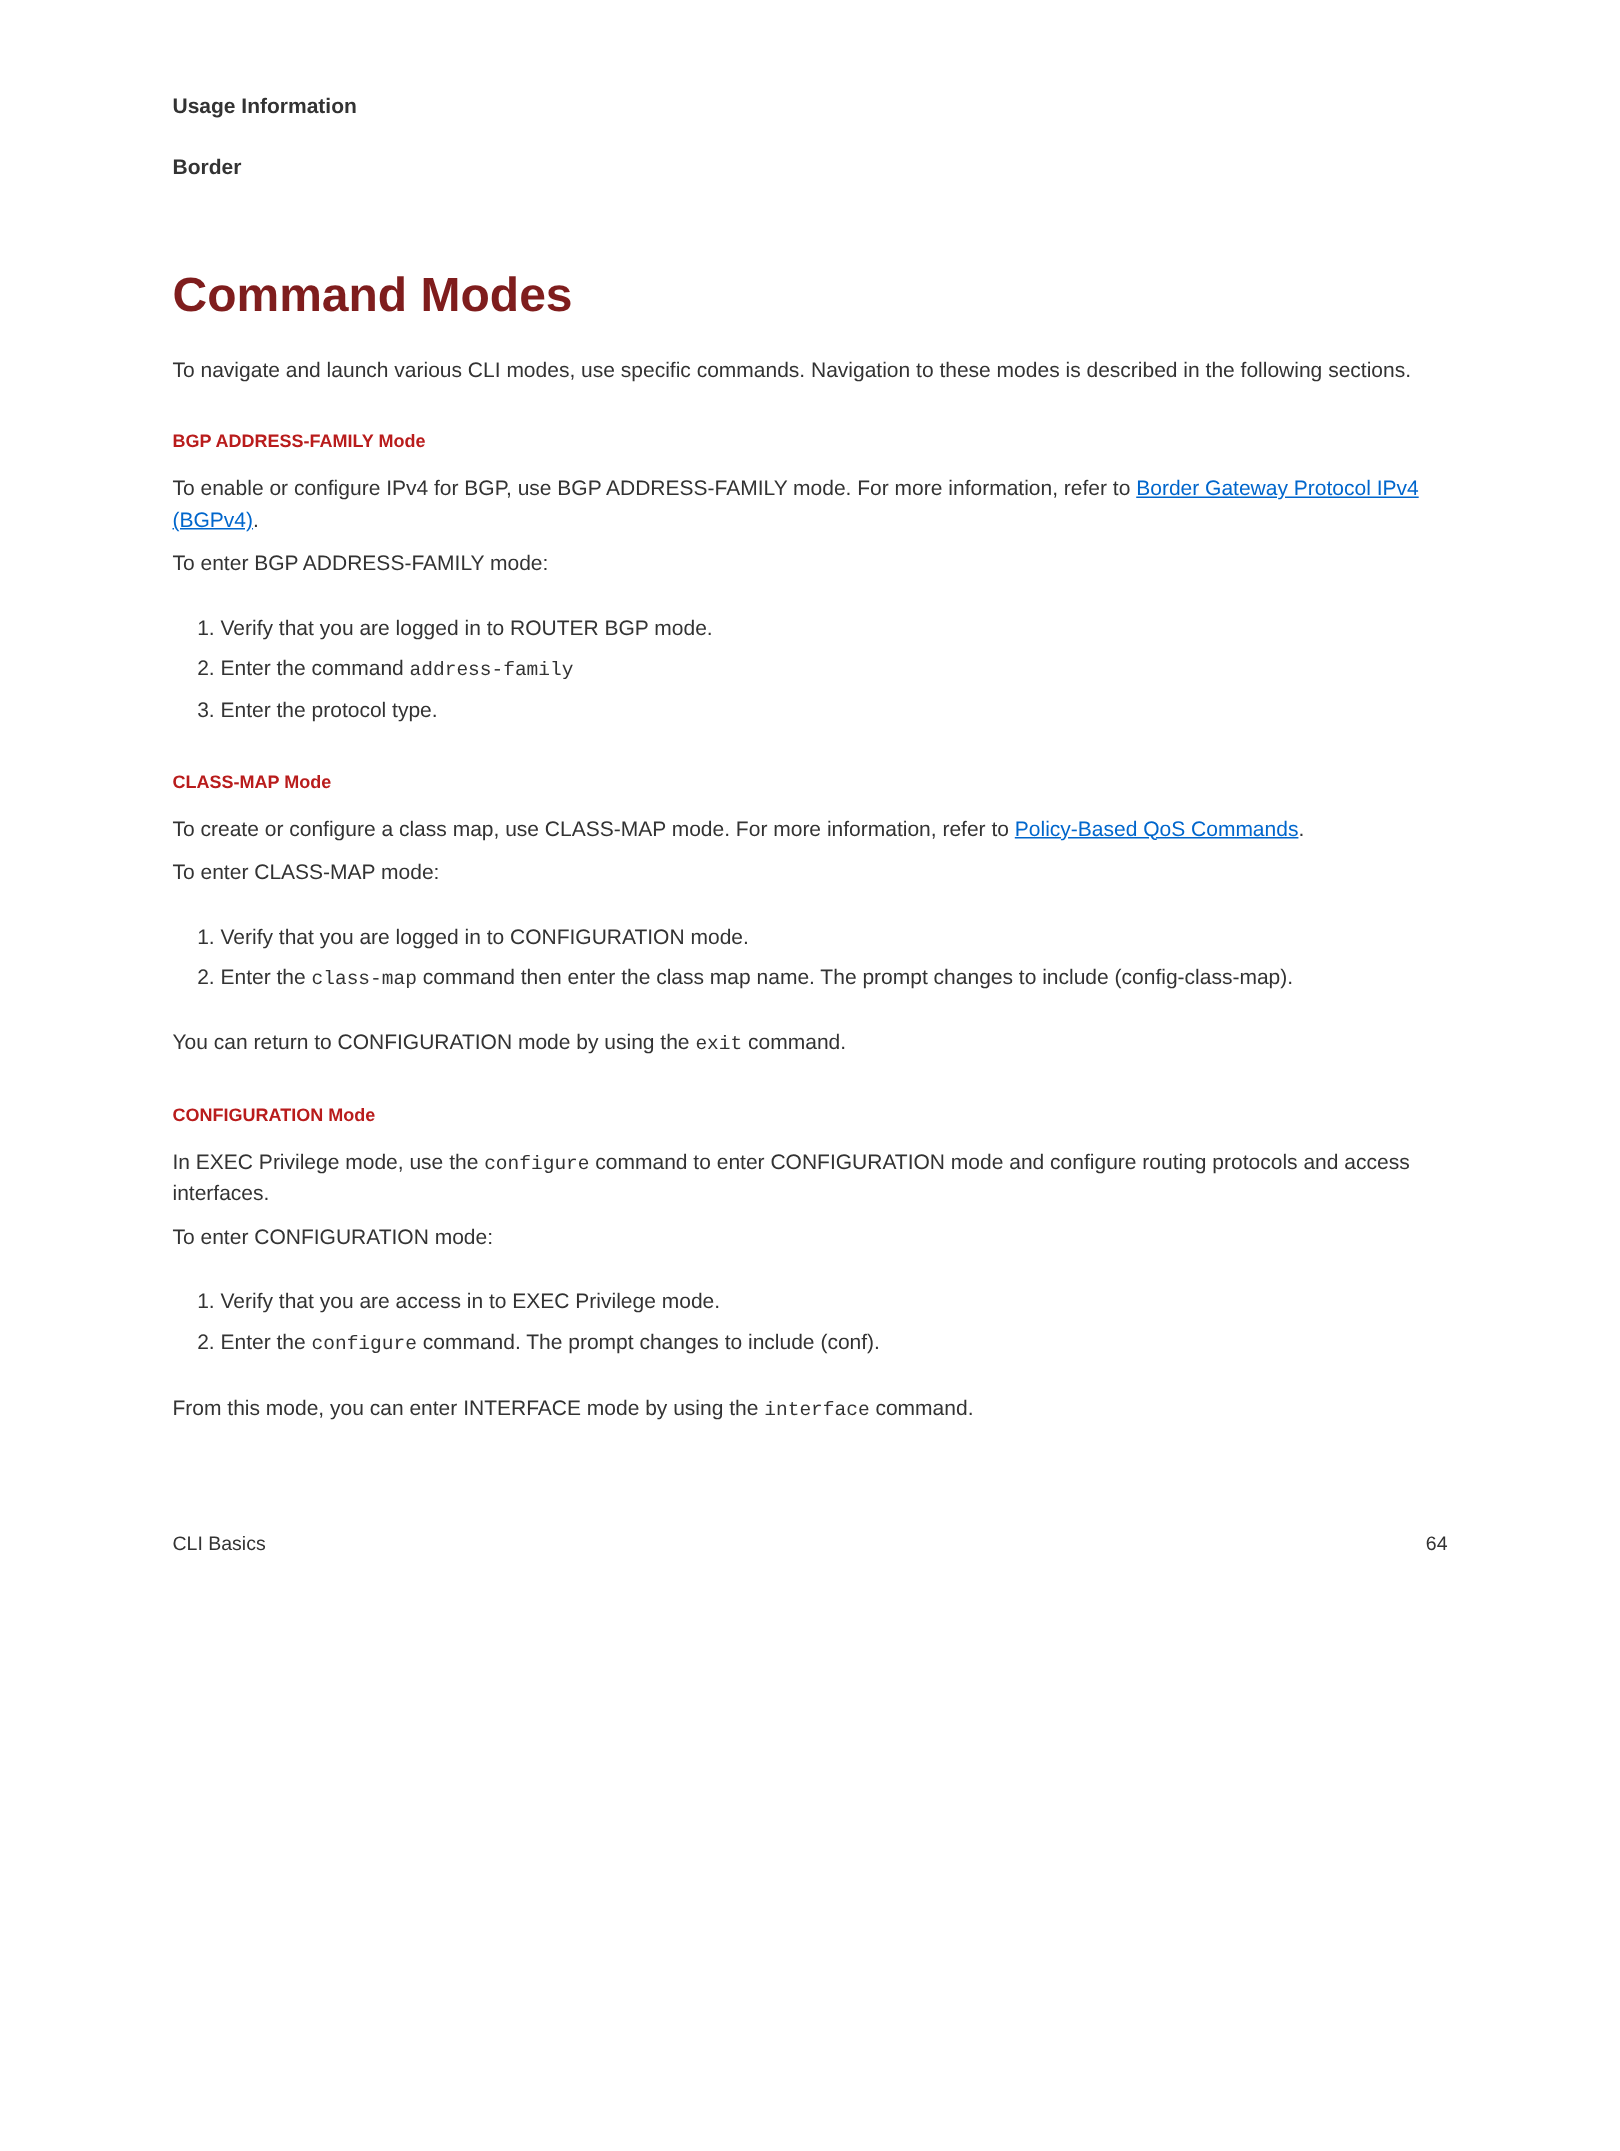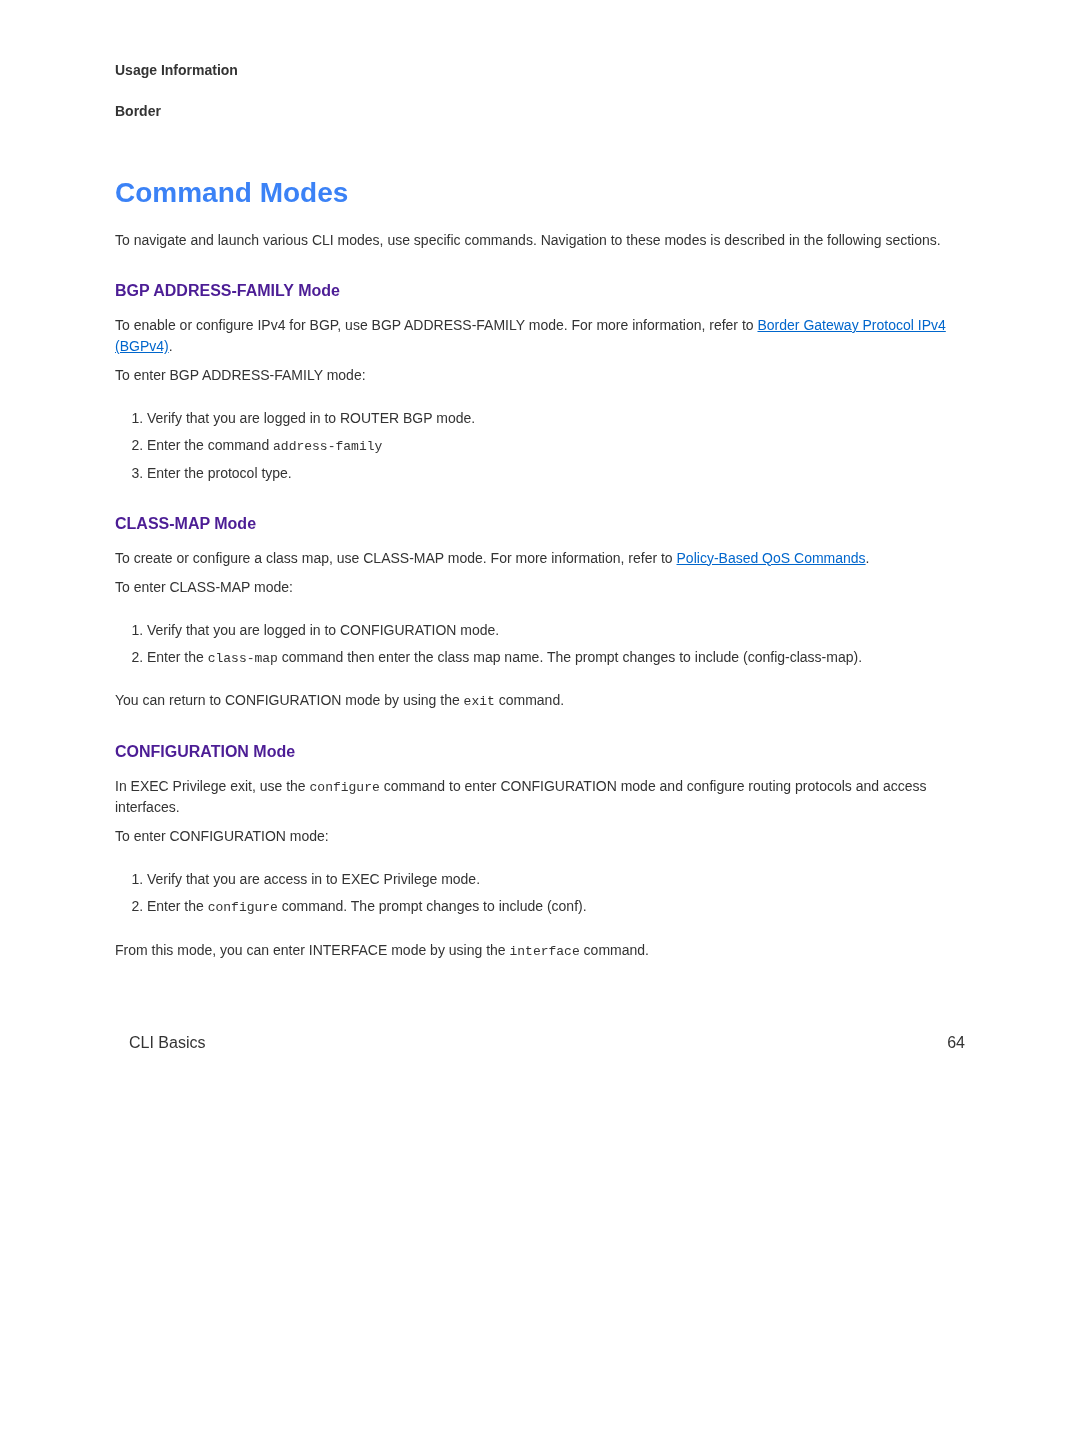--- a/index.html
+++ b/index.html
@@ -27,32 +27,32 @@
       font-family: 'Courier New', Courier, monospace;
       font-size: 13px;
     }
     .example-block {
       font-family: 'Courier New', Courier, monospace;
       font-size: 13px;
       white-space: pre;
       line-height: 1.6;
     }
     h1 {
-      font-size: 28px;
+      font-size: 32px;
       font-weight: bold;
       margin-top: 50px;
       margin-bottom: 16px;
-      color: #3b82f6;
+      color: #7f1d1d;
     }
     h2 {
-      font-size: 16px;
+      font-size: 12px;
       font-weight: bold;
       margin-top: 28px;
       margin-bottom: 12px;
-      color: #4c1d95;
+      color: #b91c1c;
     }
     p {
       margin: 8px 0;
     }
     a {
       color: #0066cc;
       text-decoration: underline;
     }
     ol {
       margin: 22px 0;
@@ -63,22 +63,21 @@
       padding-left: 32px;
       list-style-type: disc;
     }
     li {
       margin-bottom: 6px;
     }
     .footer {
       display: flex;
       justify-content: space-between;
       margin-top: 70px;
-      font-size: 16px;
-      margin-left: 14px;
+      font-size: 13px;
     }
   </style>
 </head>
 <body>
 
 <div class="section-row">
   <div class="section-label">Usage Information</div>
 </div>
 
 <div class="section-row">
@@ -113,21 +112,21 @@
   <li>
     <span>Enter the </span><span class="code-inline">class-map</span><span> command then enter the class map name. The prompt changes to include (config-class-map).</span>
   </li>
 </ol>
 <p>
   <span>You can return to CONFIGURATION mode by using the </span><span class="code-inline">exit</span><span> command.</span>
 </p>
 
 <h2>CONFIGURATION Mode</h2>
 <p>
-  <span>In EXEC Privilege exit, use the </span><span class="code-inline">configure</span><span> command to enter CONFIGURATION mode and configure routing protocols and access interfaces.</span>
+  <span>In EXEC Privilege mode, use the </span><span class="code-inline">configure</span><span> command to enter CONFIGURATION mode and configure routing protocols and access interfaces.</span>
 </p>
 <p>To enter CONFIGURATION mode:</p>
 <ol>
   <li>Verify that you are access in to EXEC Privilege mode.</li>
   <li>
     <span>Enter the </span><span class="code-inline">configure</span><span> command. The prompt changes to include (conf).</span>
   </li>
 </ol>
 <p>
   <span>From this mode, you can enter INTERFACE mode by using the </span><span class="code-inline">interface</span><span> command.</span>

